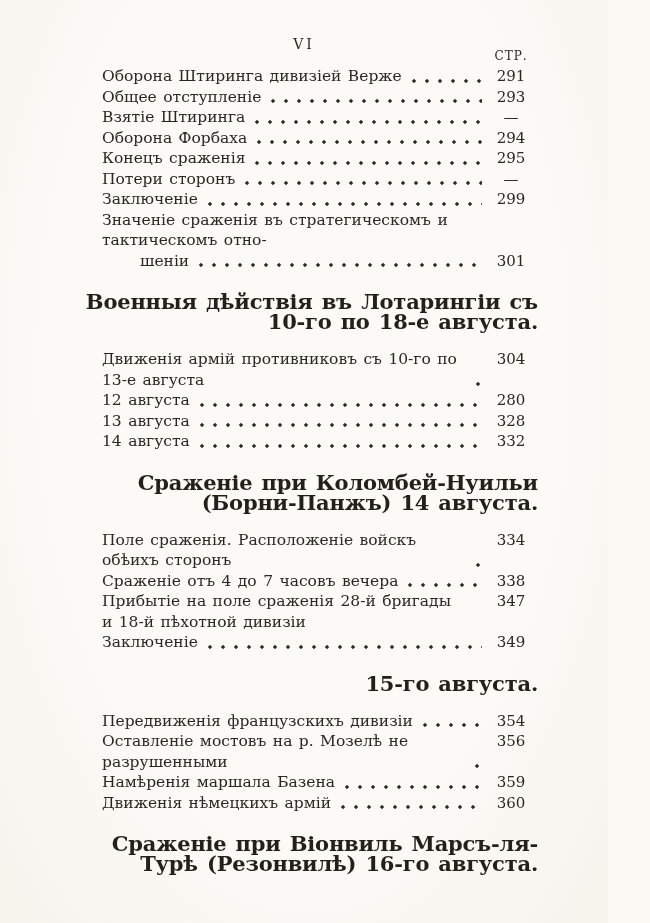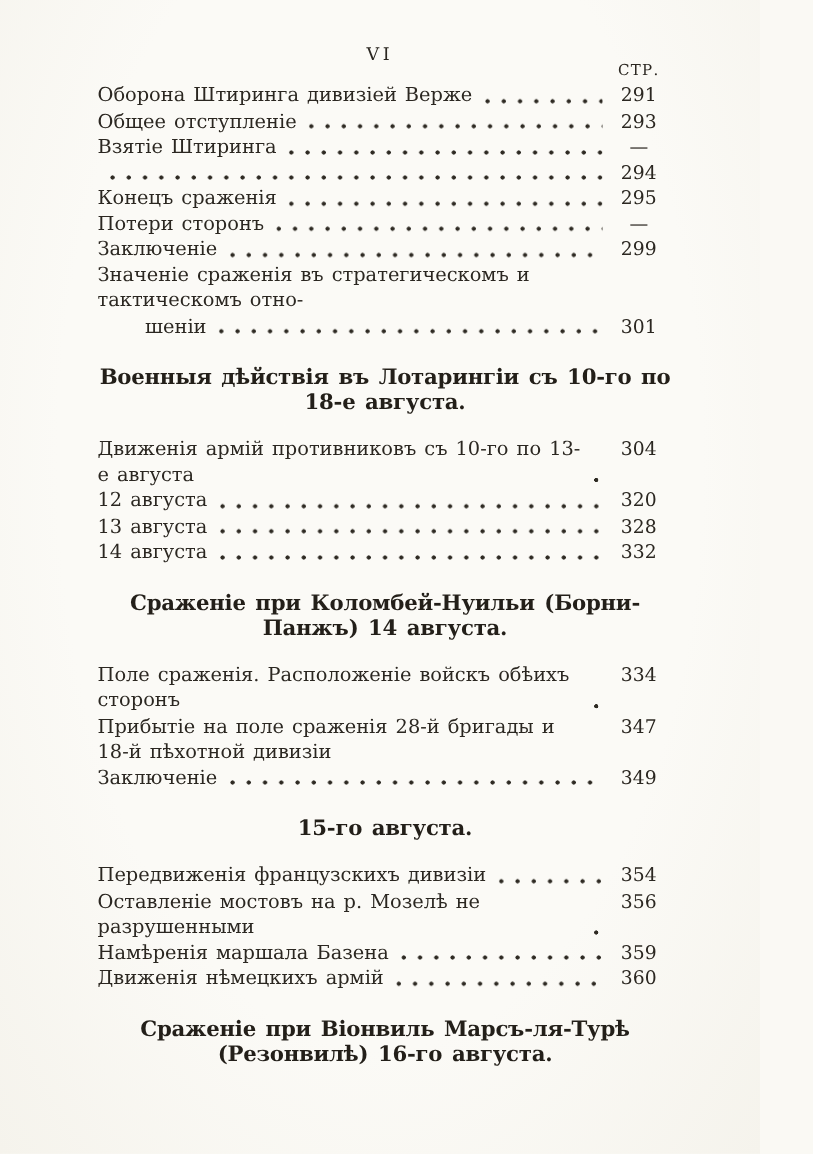--- a/index.html
+++ b/index.html
@@ -24,35 +24,36 @@
   .col-header {
     position: absolute; top: 49px; right: 70px;
     width: 54px; text-align: center;
     font-size: 12px; letter-spacing: 1px;
   }
   .toc {
     position: absolute; top: 66px; left: 78px; right: 70px;
   }
   .section { margin: 0; }
   .section-heading {
-    text-align: center;
+    text-align: right;
     font-weight: 700;
-    font-size: 17px;
+    font-size: 21px;
     line-height: 20px;
     letter-spacing: -0.2px;
     word-spacing: 2px;
     margin: 21px 0 17px 0;
     color: #231f19;
   }
   .entry {
     display: flex;
     align-items: baseline;
     font-size: 15.5px;
     line-height: 20.5px;
     word-spacing: 1.5px;
+    margin-left: 24px;
   }
   .entry-text { flex: 0 1 auto; }
   .entry.indent .entry-text { padding-left: 38px; }
   .leader {
     flex: 1 1 8px;
     align-self: flex-end;
     height: 4px;
     margin: 0 2px 4px 10px;
     background-image: radial-gradient(circle at 2px 2px, #2e2a23 1.45px, rgba(0,0,0,0) 1.9px);
     background-size: 13px 4px;
@@ -84,20 +85,21 @@
           <span class="entry-text">Общее отступленіе</span>
           <span class="leader"></span>
           <span class="page-num">293</span>
         </div>
         <div class="entry">
           <span class="entry-text">Взятіе Штиринга</span>
           <span class="leader"></span>
           <span class="page-num">—</span>
         </div>
         <div class="entry">
+          <span class="entry-text">Оборона Форбаха</span>
           <span class="leader"></span>
           <span class="page-num">294</span>
         </div>
         <div class="entry">
           <span class="entry-text">Конецъ сраженія</span>
           <span class="leader"></span>
           <span class="page-num">295</span>
         </div>
         <div class="entry">
           <span class="entry-text">Потери сторонъ</span>
@@ -123,39 +125,44 @@
       <div class="section">
         <div class="section-heading">Военныя дѣйствія въ Лотарингіи съ 10-го по 18-е августа.</div>
         <div class="entry">
           <span class="entry-text">Движенія армій противниковъ съ 10-го по 13-е августа</span>
           <span class="leader"></span>
           <span class="page-num">304</span>
         </div>
         <div class="entry">
           <span class="entry-text">12 августа</span>
           <span class="leader"></span>
-          <span class="page-num">320</span>
+          <span class="page-num">280</span>
         </div>
         <div class="entry">
           <span class="entry-text">13 августа</span>
           <span class="leader"></span>
           <span class="page-num">328</span>
         </div>
         <div class="entry">
           <span class="entry-text">14 августа</span>
           <span class="leader"></span>
           <span class="page-num">332</span>
         </div>
       </div>
       <div class="section">
         <div class="section-heading">Сраженіе при Коломбей-Нуильи (Борни-Панжъ) 14 августа.</div>
         <div class="entry">
           <span class="entry-text">Поле сраженія. Расположеніе войскъ обѣихъ сторонъ</span>
           <span class="leader"></span>
           <span class="page-num">334</span>
+        </div>
+        <div class="entry">
+          <span class="entry-text">Сраженіе отъ 4 до 7 часовъ вечера</span>
+          <span class="leader"></span>
+          <span class="page-num">338</span>
         </div>
         <div class="entry no-dots">
           <span class="entry-text">Прибытіе на поле сраженія 28-й бригады и 18-й пѣхотной дивизіи</span>
           <span class="leader"></span>
           <span class="page-num">347</span>
         </div>
         <div class="entry">
           <span class="entry-text">Заключеніе</span>
           <span class="leader"></span>
           <span class="page-num">349</span>

